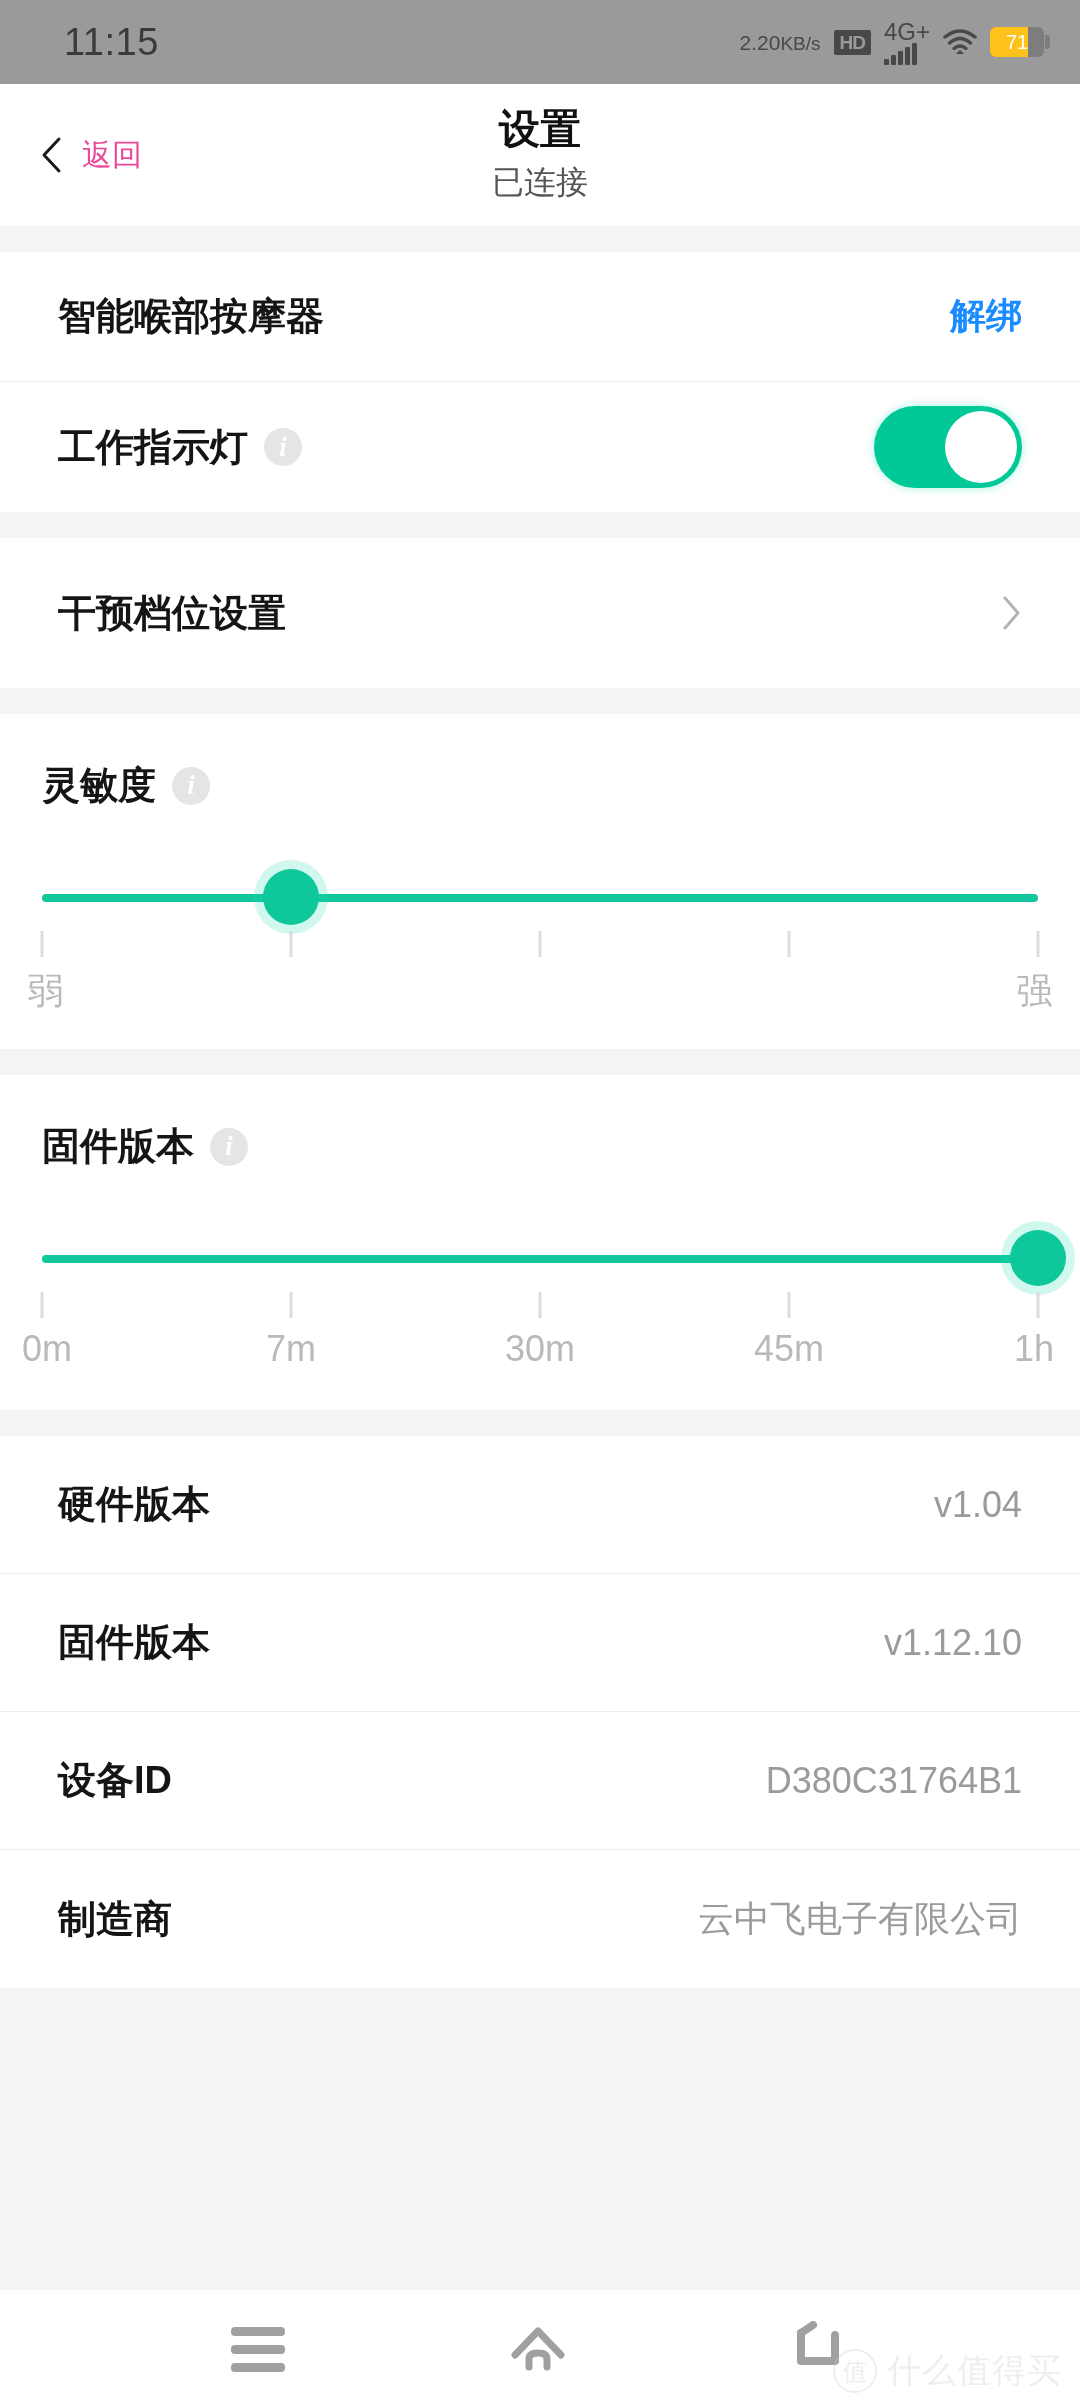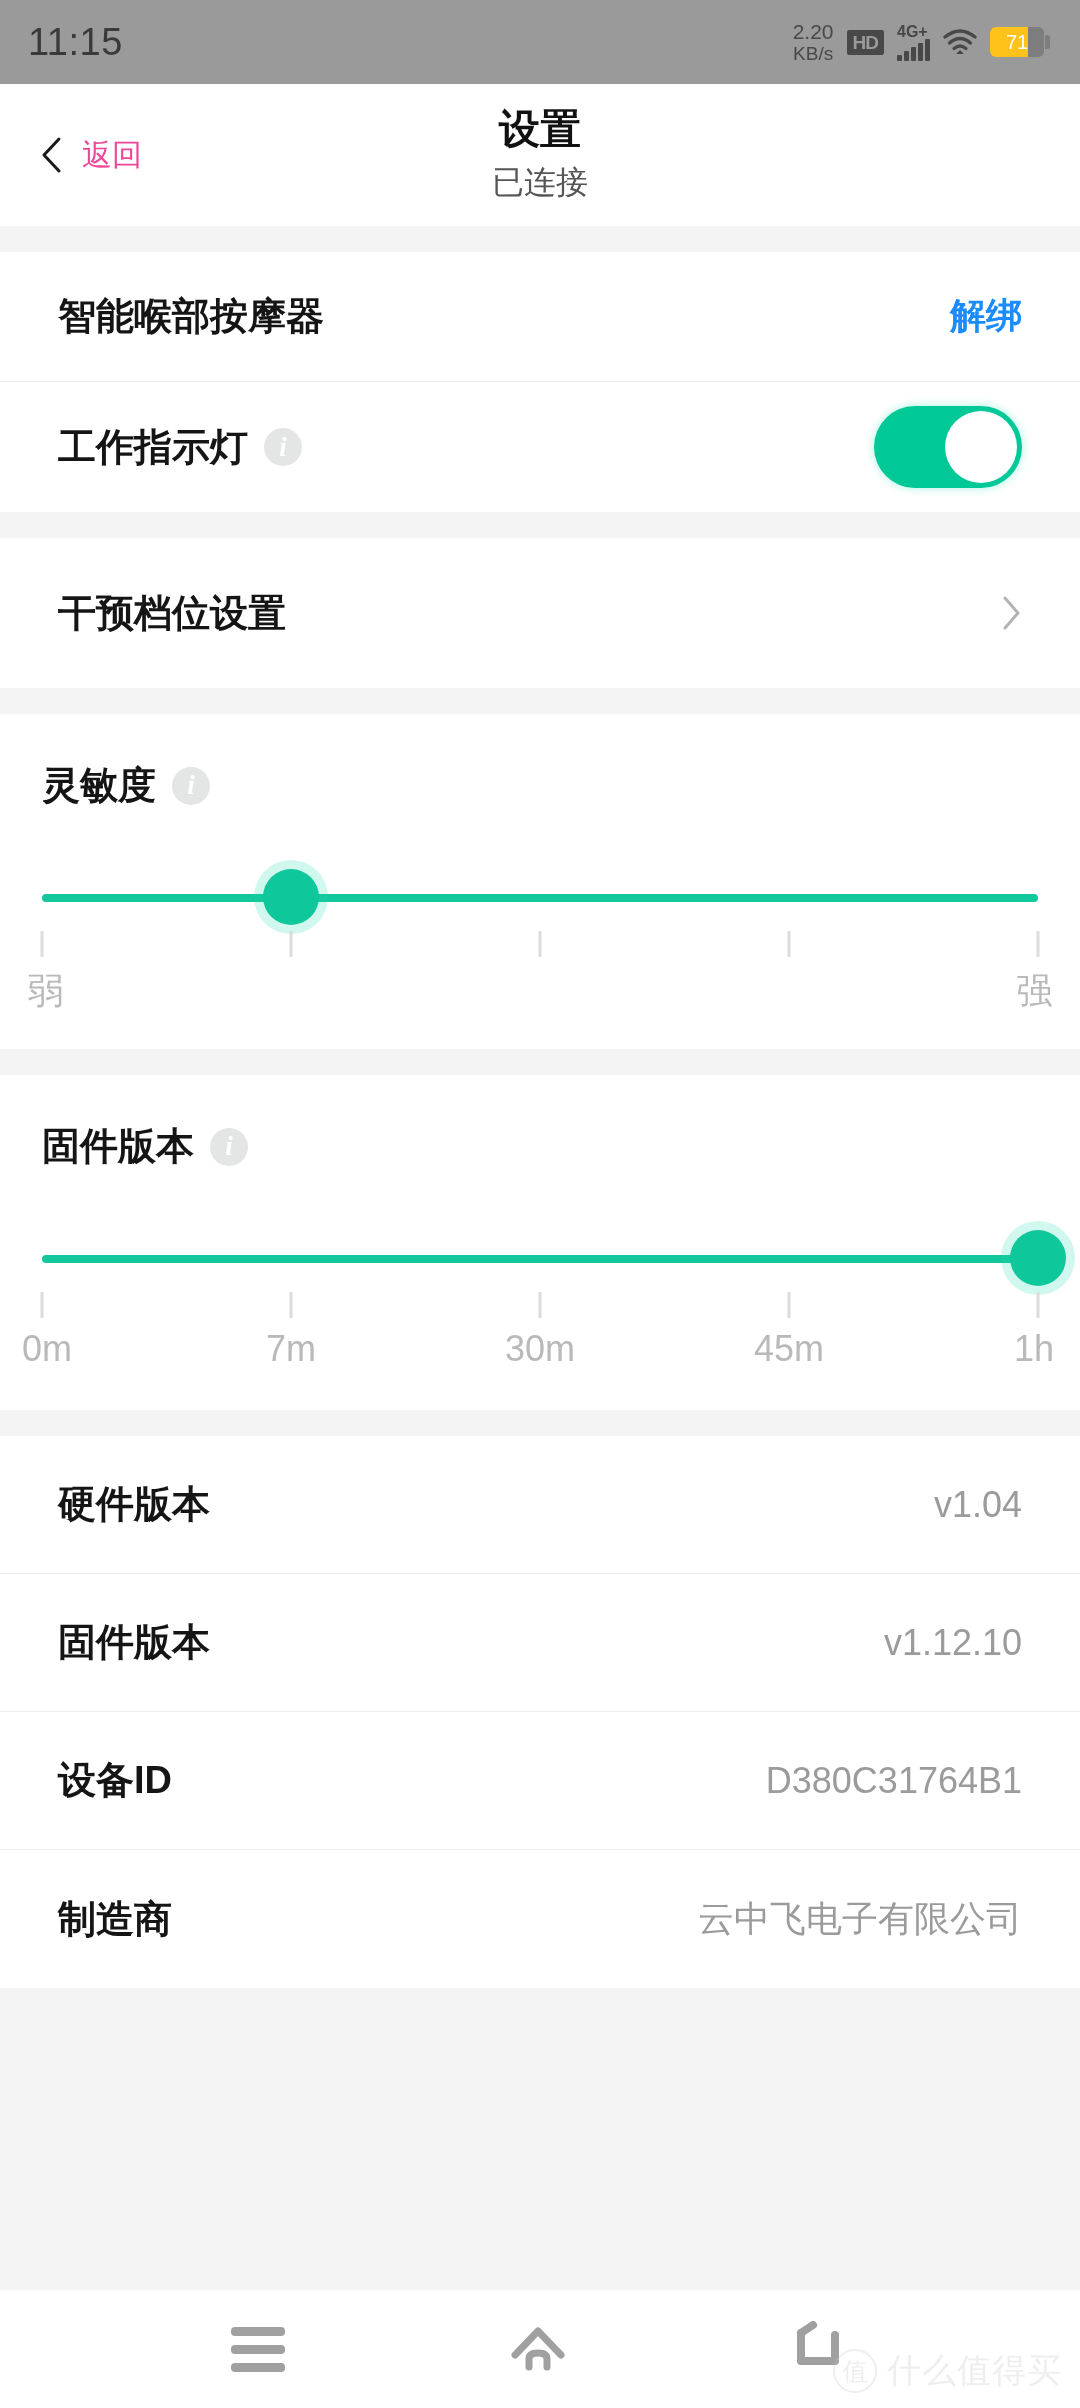--- a/index.html
+++ b/index.html
@@ -15,36 +15,35 @@
     position: relative;
   }
 
   
   .status-bar {
     height: 84px;
     background: #9a9a9a;
     display: flex;
     align-items: center;
     justify-content: space-between;
-    padding: 0 30px 0 28px;
+    padding: 0 30px 0 64px;
     box-sizing: border-box;
   }
   .status-clock {
     font-size: 38px;
     color: #3a3a3a;
     letter-spacing: 0.5px;
   }
   .status-right {
     display: flex;
     align-items: center;
     gap: 13px;
   }
   .net-speed {
     display: flex;
-    flex-direction: column;
     align-items: center;
     line-height: 1.0;
     color: #484848;
   }
   .net-speed .spd-num { font-size: 21px; }
   .net-speed .spd-unit { font-size: 19px; margin-top: 2px; }
   .hd-badge {
     background: #484848;
     color: #9a9a9a;
     font-size: 19px;
@@ -54,23 +53,23 @@
     line-height: 1;
     letter-spacing: -1px;
   }
   .sig-wrap {
     display: flex;
     flex-direction: column;
     align-items: flex-start;
     line-height: 1;
   }
   .sig-label {
-    font-size: 16px;
+    font-size: 24px;
     color: #484848;
-    font-weight: bold;
+    font-weight: normal;
     margin-bottom: 1px;
   }
   .sig-bars { display: flex; align-items: flex-end; gap: 2px; height: 20px; }
   .sig-bars i { width: 5px; background: #484848; border-radius: 1px; display: block; }
   .sig-bars i:nth-child(1) { height: 6px; }
   .sig-bars i:nth-child(2) { height: 10px; }
   .sig-bars i:nth-child(3) { height: 14px; }
   .sig-bars i:nth-child(4) { height: 18px; }
   .sig-bars i:nth-child(5) { height: 22px; }
   .wifi-icon { width: 34px; height: 28px; }

